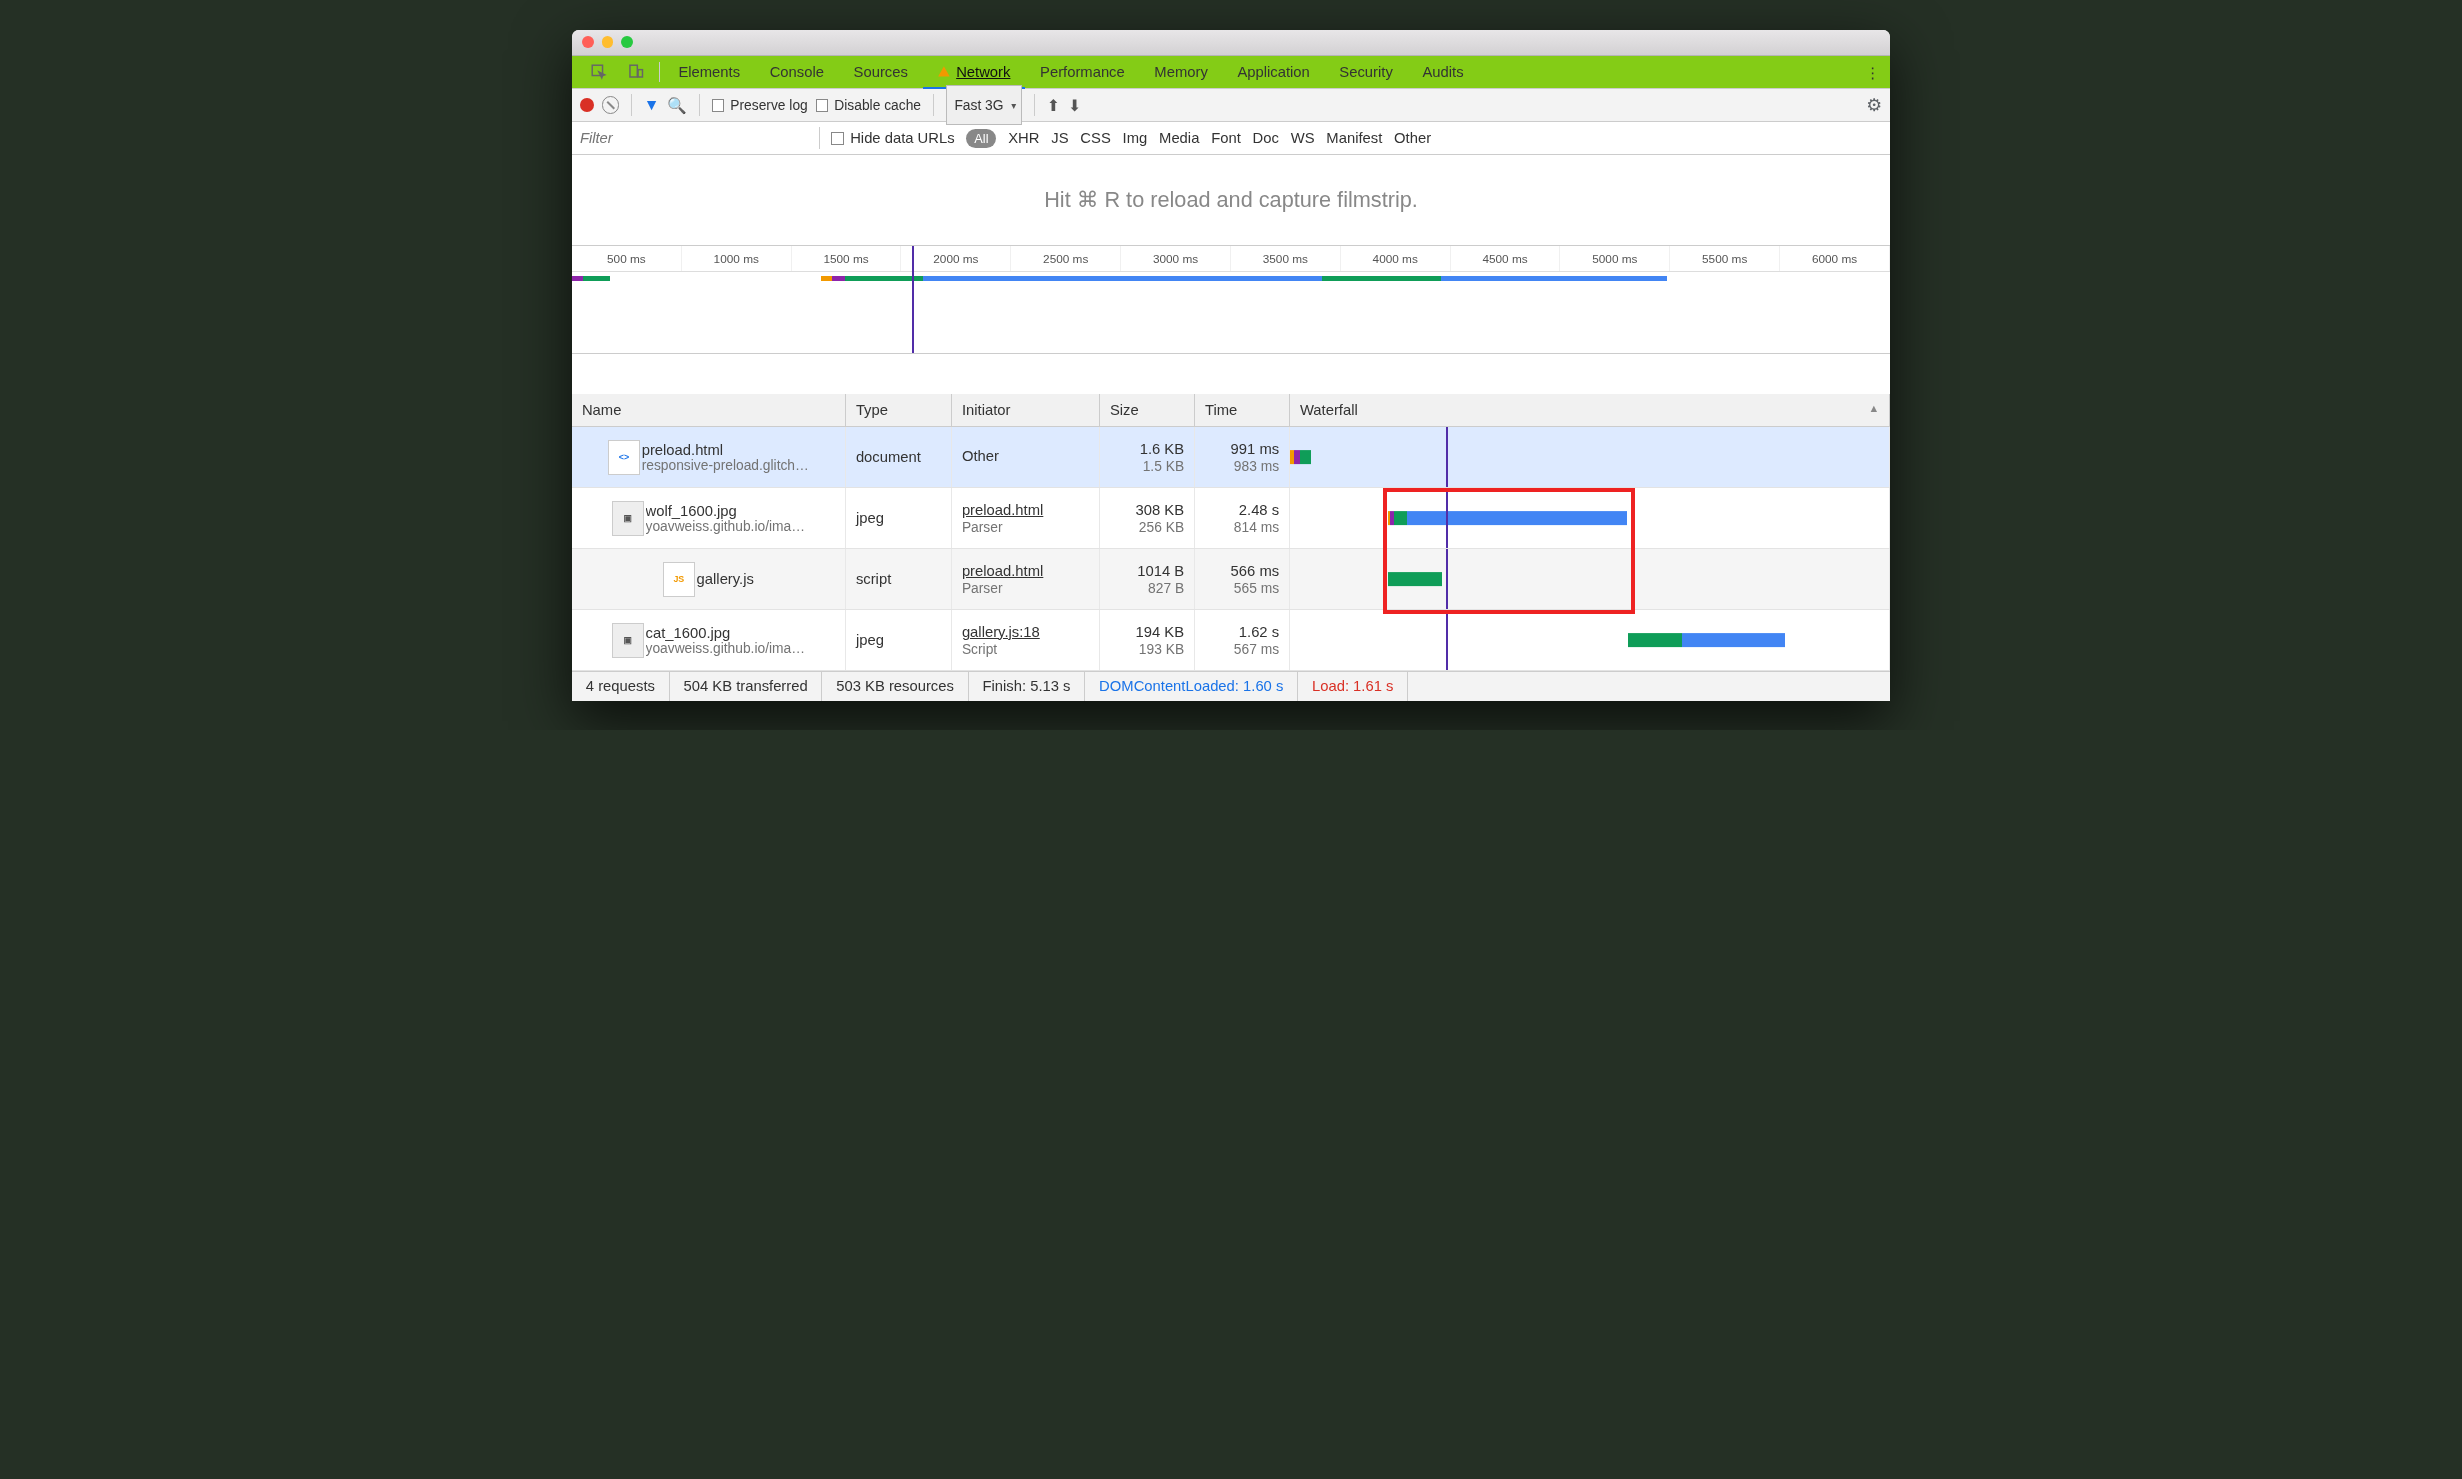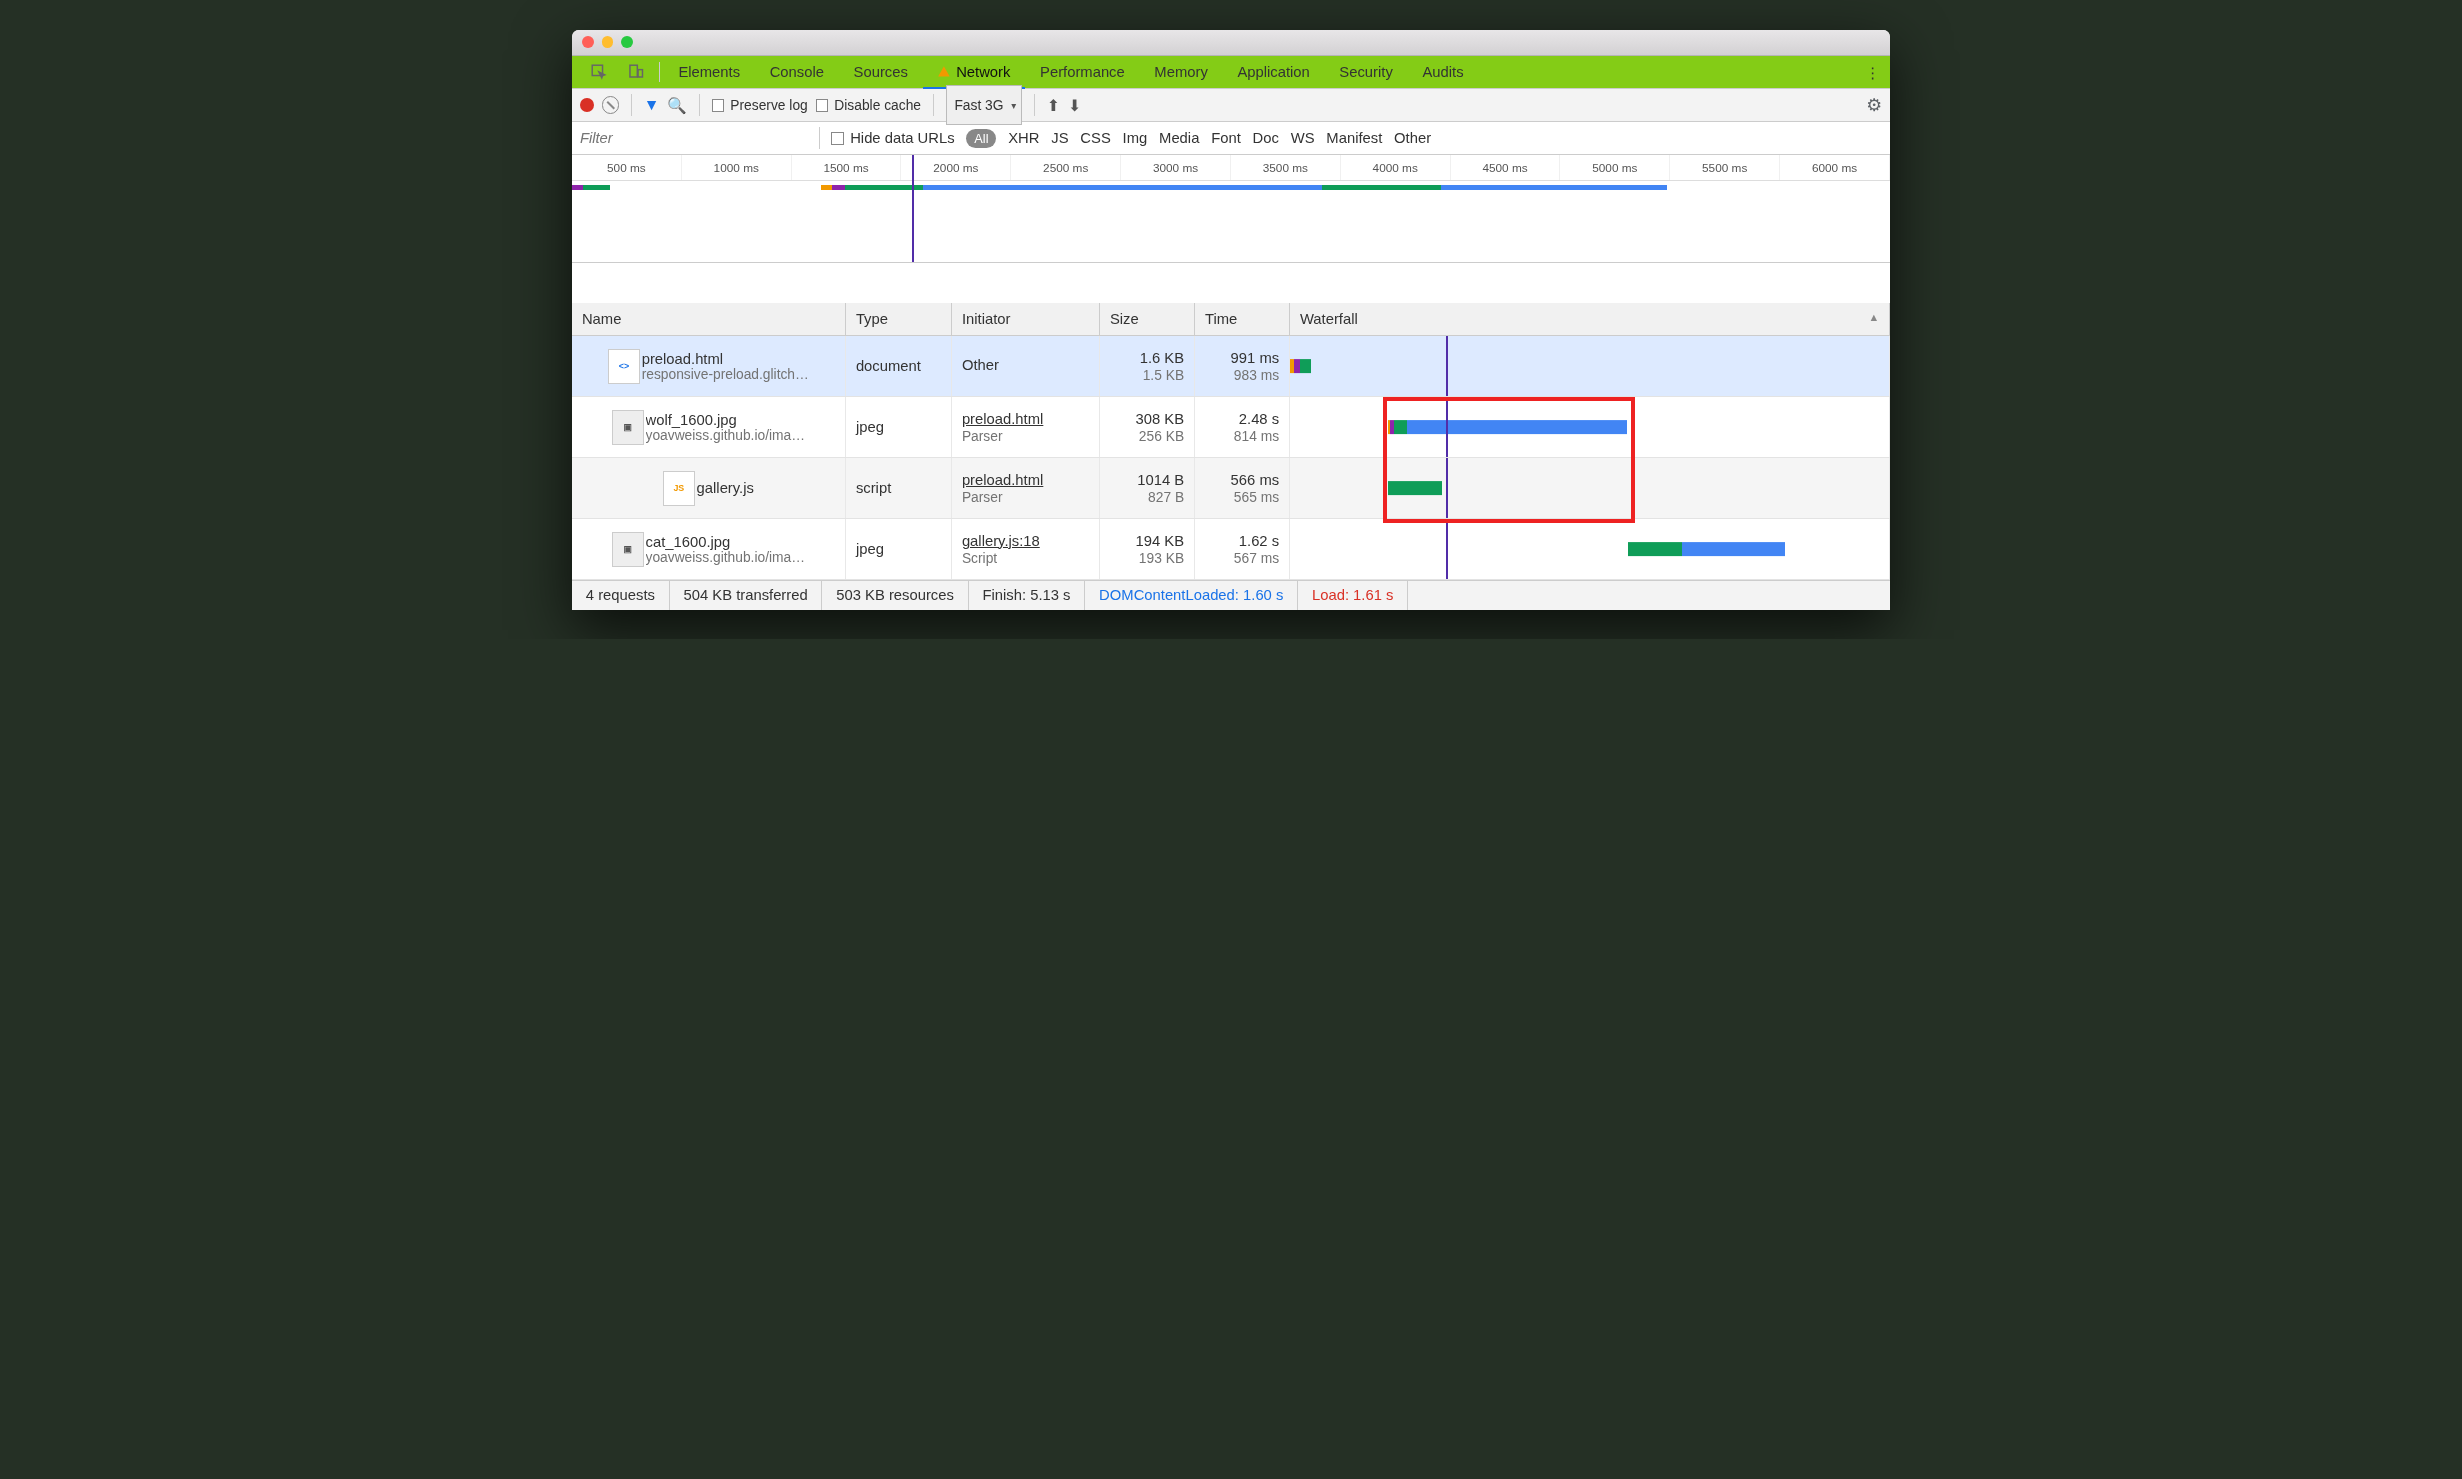--- a/index.html
+++ b/index.html
@@ -6,21 +6,21 @@
 body { background: #253025; }
 .window { width: 1318px; margin: 29.6px auto; background: #fff; border-radius: 6.9px 6.9px 0 0; box-shadow: 0 19.7px 59px rgba(0,0,0,0.7); overflow: hidden; }
 .titlebar { height: 26.6px; background: linear-gradient(#e8e6e8,#d3d1d3); border-bottom: 1px solid #b5b5b5; display: flex; align-items: center; padding: 0 9.9px; position: relative; }
 .traffic { display: flex; gap: 7.9px; }
 .traffic span { width: 11.8px; height: 11.8px; border-radius: 50%; }
 .t-close { background: #ff5f57; } .t-min { background: #ffbd2e; } .t-max { background: #28c940; }
 .title { position: absolute; left: 0; right: 0; text-align: center; font-size: 12.8px; color: #4a4a4a; }
 .tabs { height: 33px; background: #84cc16; border-bottom: 1px solid #ccc; display: flex; align-items: stretch; padding-left: 7.9px; }
 .tabs .tab, .tabs .iconbtn { display:flex; align-items:center; padding: 0 14.8px; font-size: 14.8px; color: #333; cursor: pointer; }
 .tabs .iconbtn { padding: 0 9.9px; }
-.tabs .tab.active { color: #111; position:relative; }
+.tabs .tab.active { color: #111; position:relative;text-decoration:underline; }
 .tabs .tab.active::after { content:""; position:absolute; left:0; right:0; bottom:-1px; height:2px; background:#1a73e8; }
 .tabs .sep { width:1px; background:#ccc; margin: 5.9px 3.9px; }
 .tabs .spacer { flex:1; }
 .warn-icon { width:13.8px; height:13.8px; fill:#f29900; margin-right:4.9px; }
 .menu-dots { font-size:17.7px; color:#5f6368; }
 
 .toolbar { height: 33px; background: #f3f3f3; border-bottom: 1px solid #ccc; display:flex; align-items:center; padding: 0 7.9px; gap: 7.9px; font-size: 13.8px; color:#333; }
 .toolbar .sep2 { width:1px; height:21.7px; background:#ccc; margin: 0 3.9px;}
 .record { width:13.8px; height:13.8px; background:#d93025; border-radius:50%; }
 .iconcircle { width:17.7px; height:17.7px; border:1.5px solid #888; border-radius:50%; position:relative; }
@@ -155,20 +155,21 @@
     <span class="flt">CSS</span>
     <span class="flt">Img</span>
     <span class="flt">Media</span>
     <span class="flt">Font</span>
     <span class="flt">Doc</span>
     <span class="flt">WS</span>
     <span class="flt">Manifest</span>
     <span class="flt">Other</span>
   </div>
 
+  <div class="hint">Hit ⌘ R to reload and capture filmstrip.</div>
 
   <div class="overview">
     <div class="ticks" id="ov-ticks">
         <span>500 ms</span>
         <span>1000 ms</span>
         <span>1500 ms</span>
         <span>2000 ms</span>
         <span>2500 ms</span>
         <span>3000 ms</span>
         <span>3500 ms</span>

